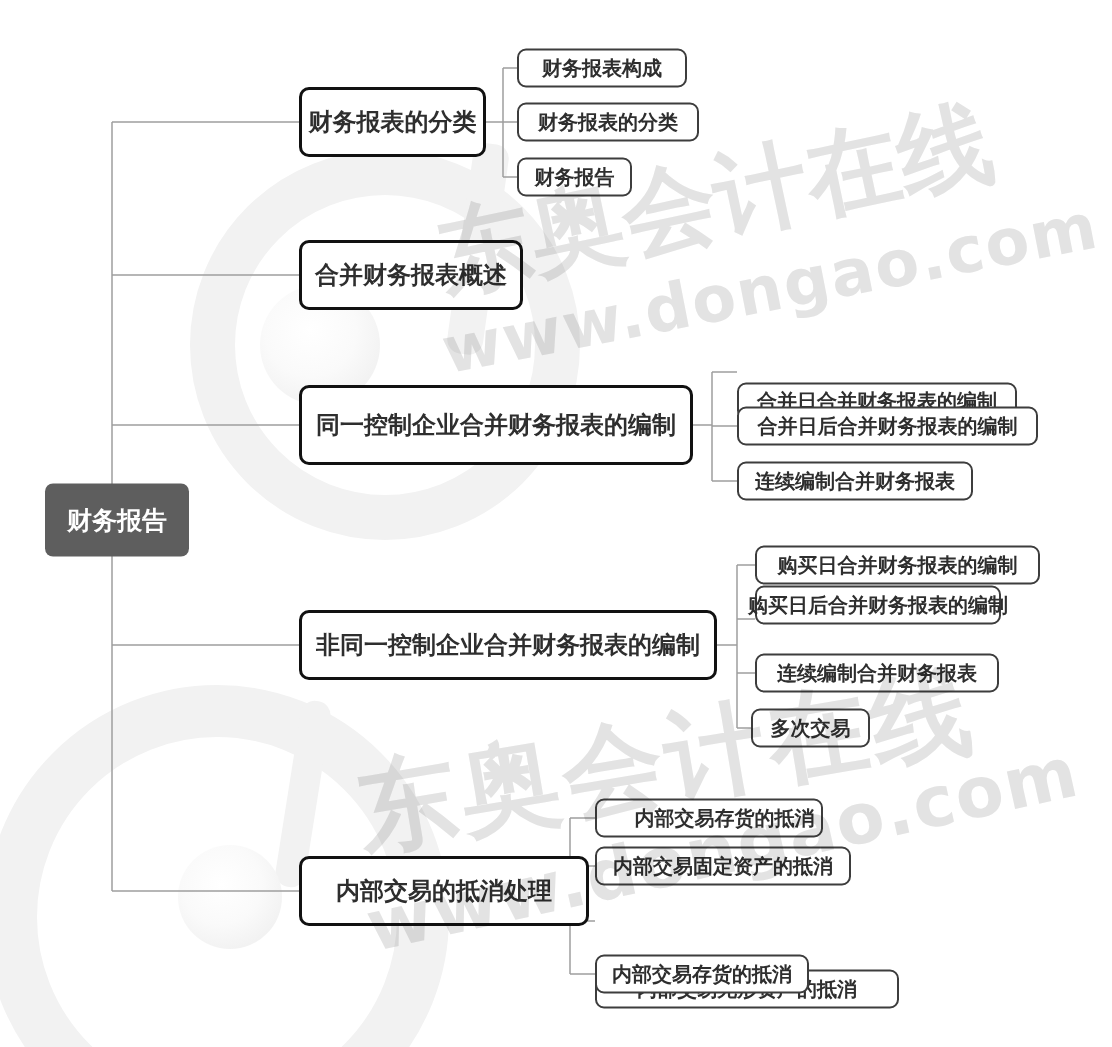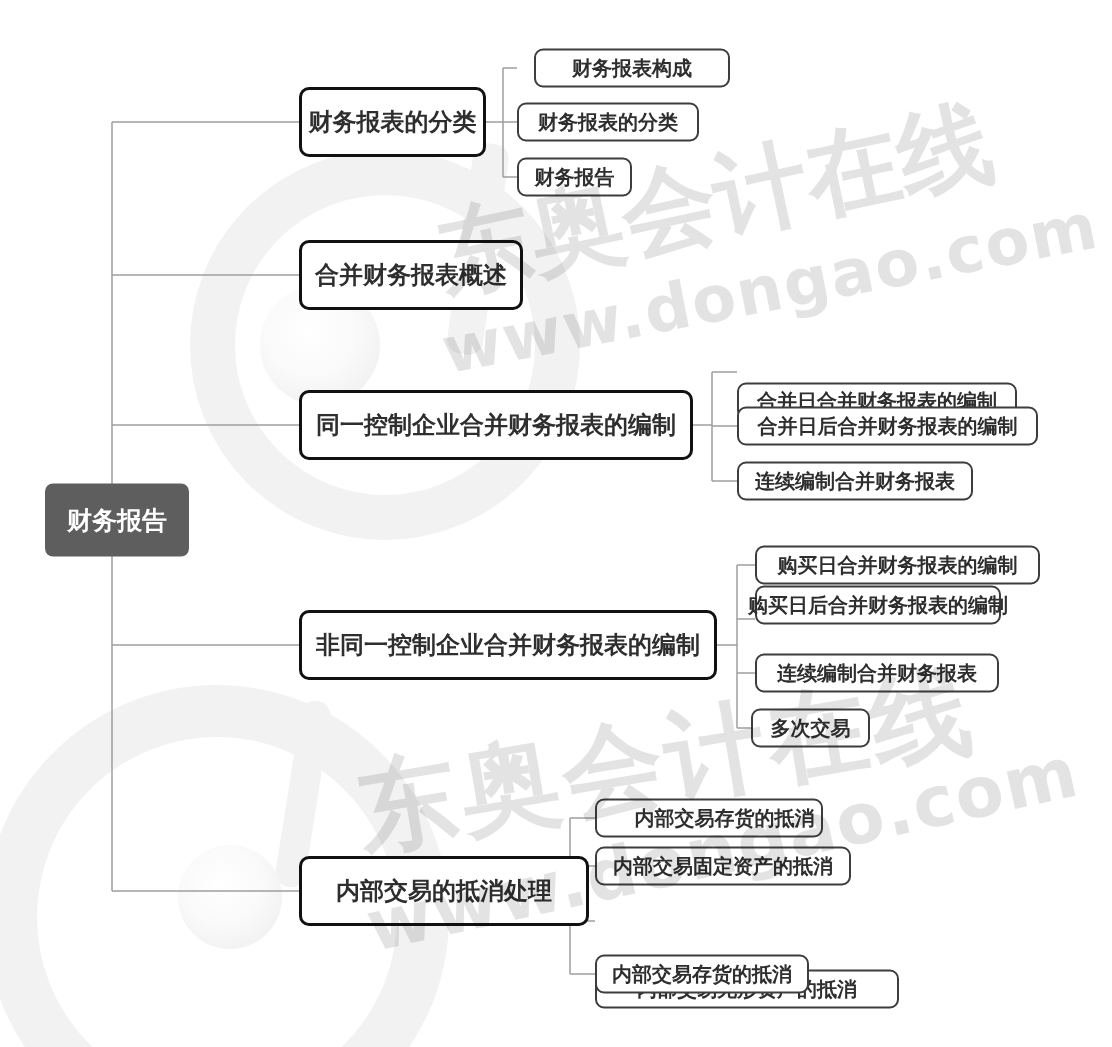--- a/index.html
+++ b/index.html
@@ -104,25 +104,25 @@
     <span class="logo-sphere" style="left:178px; top:845px; width:104px; height:104px;"></span>
   </div>
 
   <svg id="connectors" width="1112" height="1047" viewBox="0 0 1112 1047">
       <path d="M112 122 V891 M112 122 H299 M112 275 H299 M112 425 H299 M112 645 H299 M112 891 H299 M486 122 H503 M503 68 V177 M503 68 H517 M503 122 H517 M503 177 H517 M693 425 H712 M712 372 V481 M712 372 H737 M712 426 H737 M712 481 H737 M717 645 H737 M737 565 V728 M737 565 H755 M737 619 H755 M737 673 H755 M737 728 H755 M549 891 H570 M570 818 V974 M570 818 H595 M570 866 H595 M570 921 H595 M570 974 H595" fill="none" stroke="#9e9e9e" stroke-width="1.5"></path>
     </svg>
 
   <div id="nodes">
       <div class="node root-node" style="left: 45px; top: 520px; width: 144px; height: 73px;">财务报告</div>
       <div class="node branch-node" style="left: 299px; top: 122px; width: 187px; height: 70px;">财务报表的分类</div>
-      <div class="node child-node" style="left: 534px; top: 68px; width: 196px; height: 39px;">财务报表构成</div>
+      <div class="node child-node" style="left: 517px; top: 68px; width: 170px; height: 39px;">财务报表构成</div>
       <div class="node child-node" style="left: 517px; top: 122px; width: 182px; height: 39px;">财务报表的分类</div>
       <div class="node child-node" style="left: 517px; top: 177px; width: 115px; height: 39px;">财务报告</div>
       <div class="node branch-node" style="left: 299px; top: 275px; width: 224px; height: 70px;">合并财务报表概述</div>
-      <div class="node branch-node" style="left: 299px; top: 425px; width: 394px; height: 70px;">同一控制企业合并财务报表的编制</div>
+      <div class="node branch-node" style="left: 299px; top: 425px; width: 394px; height: 80px;">同一控制企业合并财务报表的编制</div>
       <div class="node child-node" style="left: 737px; top: 372px; width: 280px; height: 37px; margin-top: 29px;">合并日合并财务报表的编制</div>
       <div class="node child-node" style="left: 737px; top: 426px; width: 301px; height: 39px;">合并日后合并财务报表的编制</div>
       <div class="node child-node" style="left: 737px; top: 481px; width: 236px; height: 39px;">连续编制合并财务报表</div>
       <div class="node branch-node" style="left: 299px; top: 645px; width: 418px; height: 70px; font-family: Liberation Serif, serif;">非同一控制企业合并财务报表的编制</div>
       <div class="node child-node" style="left: 755px; top: 565px; width: 285px; height: 39px;">购买日合并财务报表的编制</div>
       <div class="node child-node" style="left: 755px; top: 605px; width: 246px; height: 39px;">购买日后合并财务报表的编制</div>
       <div class="node child-node" style="left: 755px; top: 673px; width: 244px; height: 39px;">连续编制合并财务报表</div>
       <div class="node child-node" style="left: 751px; top: 728px; width: 119px; height: 39px;">多次交易</div>
       <div class="node branch-node" style="left: 299px; top: 891px; width: 290px; height: 70px;">内部交易的抵消处理</div>
       <div class="node child-node" style="left: 595px; top: 818px; width: 228px; height: 39px; padding-left: 31px;">内部交易存货的抵消</div>

